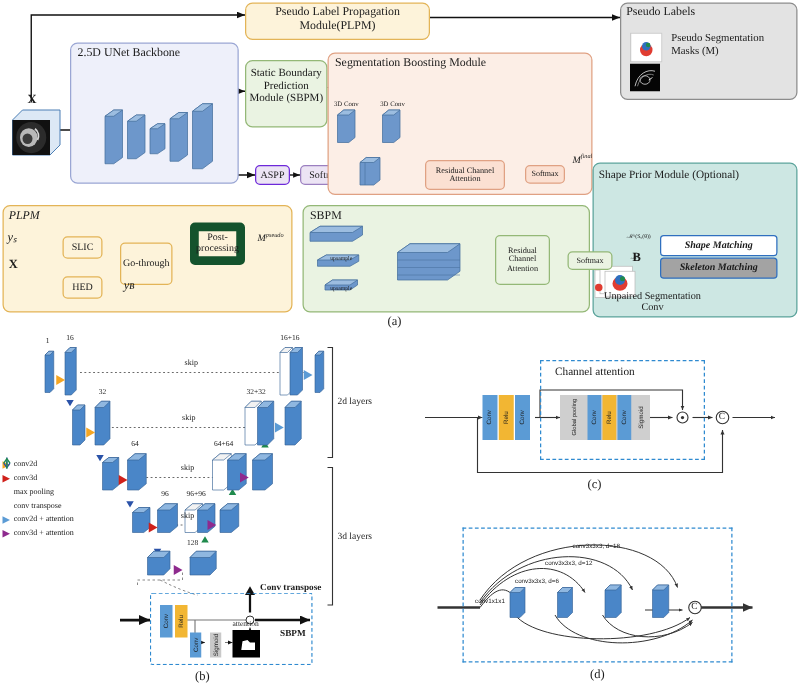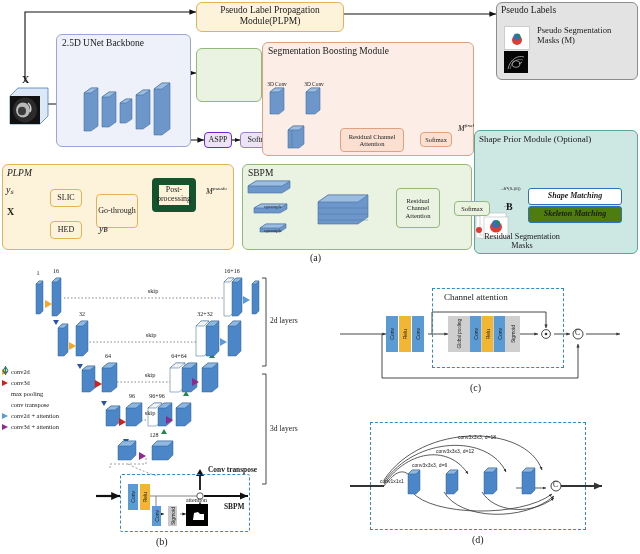--- a/index.html
+++ b/index.html
@@ -135,20 +135,21 @@
         <ellipse cx="19" cy="26" rx="12" ry="12.5" fill="#2b2b2b"></ellipse>
         <ellipse cx="17" cy="26" rx="7" ry="7.5" fill="#b9b9b9"></ellipse>
         <ellipse cx="16" cy="27" rx="4" ry="4.2" fill="#3c3c3c"></ellipse>
         <path d="M22,19 a7,7 0 0 1 2,9" stroke="#d8d8d8" stroke-width="1.4" fill="none"></path>
       </g>
     </svg>
   </div>
   <div class="ttl" style="left:22px;top:74px;font-weight:bold;font-size:10px;">X</div>
 
   <div class="box" style="left:196px;top:48px;width:66px;height:54px;background:#eaf3e2;border-color:#94b877;"></div>
+  <div class="ttl" style="left:198px;top:53px;width:62px;text-align:center;font-size:8.8px;">Static Boundary Prediction Module (SBPM)</div>
   <div class="ttl" style="left:266px;top:60px;font-weight:bold;font-size:10px;">B</div>
 
   <div class="rbox" style="left:204px;top:132px;width:28px;height:16px;background:#ece4f4;border:1px solid #6d28d9;">ASPP</div>
   <div class="rbox" style="left:240px;top:132px;width:42px;height:16px;background:#ece4f4;border:1px solid #9b7fc0;">Softmax</div>
   <div class="abs" style="left:283px;top:144px;font-size:8px;">
     <span class="mi">M</span><sup style="font-size:5px;" class="mi">init</sup>
   </div>
 
   <div class="box" style="left:262px;top:42px;width:212px;height:114px;background:#fceee6;border-color:#e0a183;"></div>
   <div class="ttl" style="left:268px;top:46px;width:180px;">Segmentation Boosting Module</div>
@@ -169,35 +170,35 @@
     <span>Residual Channel Attention</span>
   </div>
   <div class="rbox" style="left:420px;top:132px;width:32px;height:15px;background:#fbe0d2;border:1px solid #e0a183;font-size:6.4px;">Softmax</div>
   <div class="abs" style="left:458px;top:123px;font-size:8px;">
     <span class="mi">M</span><sup style="font-size:5px;" class="mi">final</sup>
   </div>
 
   <div class="box" style="left:474px;top:130px;width:164px;height:124px;background:#cde7e3;border-color:#5ba39b;"></div>
   <div class="ttl" style="left:479px;top:134px;width:156px;font-size:9px;">Shape Prior Module (Optional)</div>
   <div class="rbox" style="left:528px;top:188px;width:94px;height:17px;background:#fff;border:1.4px solid #2f6fbf;border-radius:3px;font-weight:bold;font-style:italic;font-size:8px;">Shape Matching</div>
-  <div class="rbox" style="left:528px;top:206px;width:94px;height:17px;background:#4d7c0f;border:1.4px solid #2f6fbf;border-radius:3px;font-weight:bold;font-style:italic;font-size:8px;">Skeleton Matching</div>
+  <div class="rbox" style="left:528px;top:206px;width:94px;height:17px;background:#a3a3a3;border:1.4px solid #2f6fbf;border-radius:3px;font-weight:bold;font-style:italic;font-size:8px;">Skeleton Matching</div>
   <div class="lab xs" style="left:494px;top:186px;width:34px;">ℳᵘ(Sᵤ(θ))</div>
   <div class="lab xs" style="left:498px;top:203px;width:20px;">ℳᵘ</div>
   <div class="abs" style="left:476px;top:212px;width:42px;height:30px;">
     <svg width="42" height="30">
       <rect x="0" y="4" width="26" height="22" fill="#fff" stroke="#bbb" stroke-width="0.6"></rect>
       <rect x="4" y="1" width="26" height="22" fill="#fff" stroke="#bbb" stroke-width="0.6"></rect>
       <rect x="8" y="5" width="24" height="20" fill="#fff" stroke="#bbb" stroke-width="0.6"></rect>
       <ellipse cx="3" cy="18" rx="3" ry="3" fill="#e03c31"></ellipse>
       <ellipse cx="20" cy="15" rx="6" ry="5.6" fill="#e03c31"></ellipse>
       <ellipse cx="20" cy="12" rx="4" ry="4" fill="#2f6fbf"></ellipse>
       <ellipse cx="22" cy="11" rx="2" ry="2" fill="#1f8a4c"></ellipse>
     </svg>
   </div>
-  <div class="lab" style="left:474px;top:232px;width:96px;font-size:8.2px;">Residual Segmentation Masks</div>
+  <div class="lab" style="left:474px;top:232px;width:96px;font-size:8.2px;">Unpaired Segmentation Conv</div>
 
   <div class="box" style="left:2px;top:164px;width:232px;height:86px;background:#fdf3da;border-color:#e3b457;"></div>
   <div class="ttl" style="left:7px;top:168px;font-style:italic;">PLPM</div>
   <div class="abs mi" style="left:6px;top:182px;font-size:10px;">yₛ</div>
   <div class="abs" style="left:7px;top:206px;font-size:10px;font-weight:bold;">X</div>
   <div class="rbox" style="left:50px;top:189px;width:32px;height:18px;background:#fdf3da;border:1px solid #e3b457;">SLIC</div>
   <div class="rbox" style="left:50px;top:221px;width:32px;height:18px;background:#fdf3da;border:1px solid #e3b457;">HED</div>
   <div class="rbox" style="left:96px;top:178px;width:42px;height:34px;background:#fdf3da;border:1px solid #e3b457;margin-top:16px;">Go-through</div>
   <div class="rbox" style="left:152px;top:178px;width:44px;height:34px;background:#fdf3da;border:7px solid #14532d;">Post-processing</div>
   <div class="abs" style="left:206px;top:186px;font-size:8px;">

